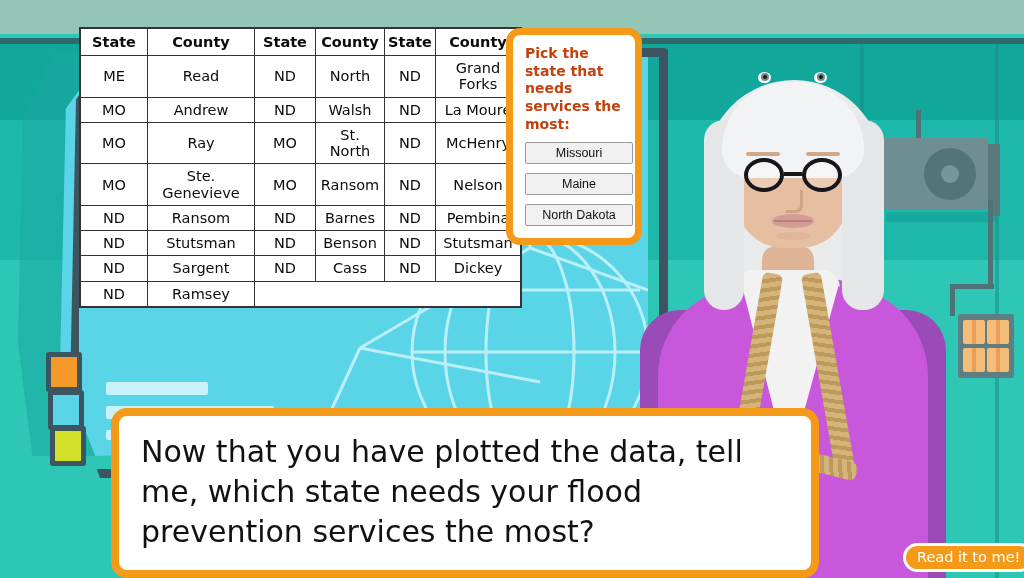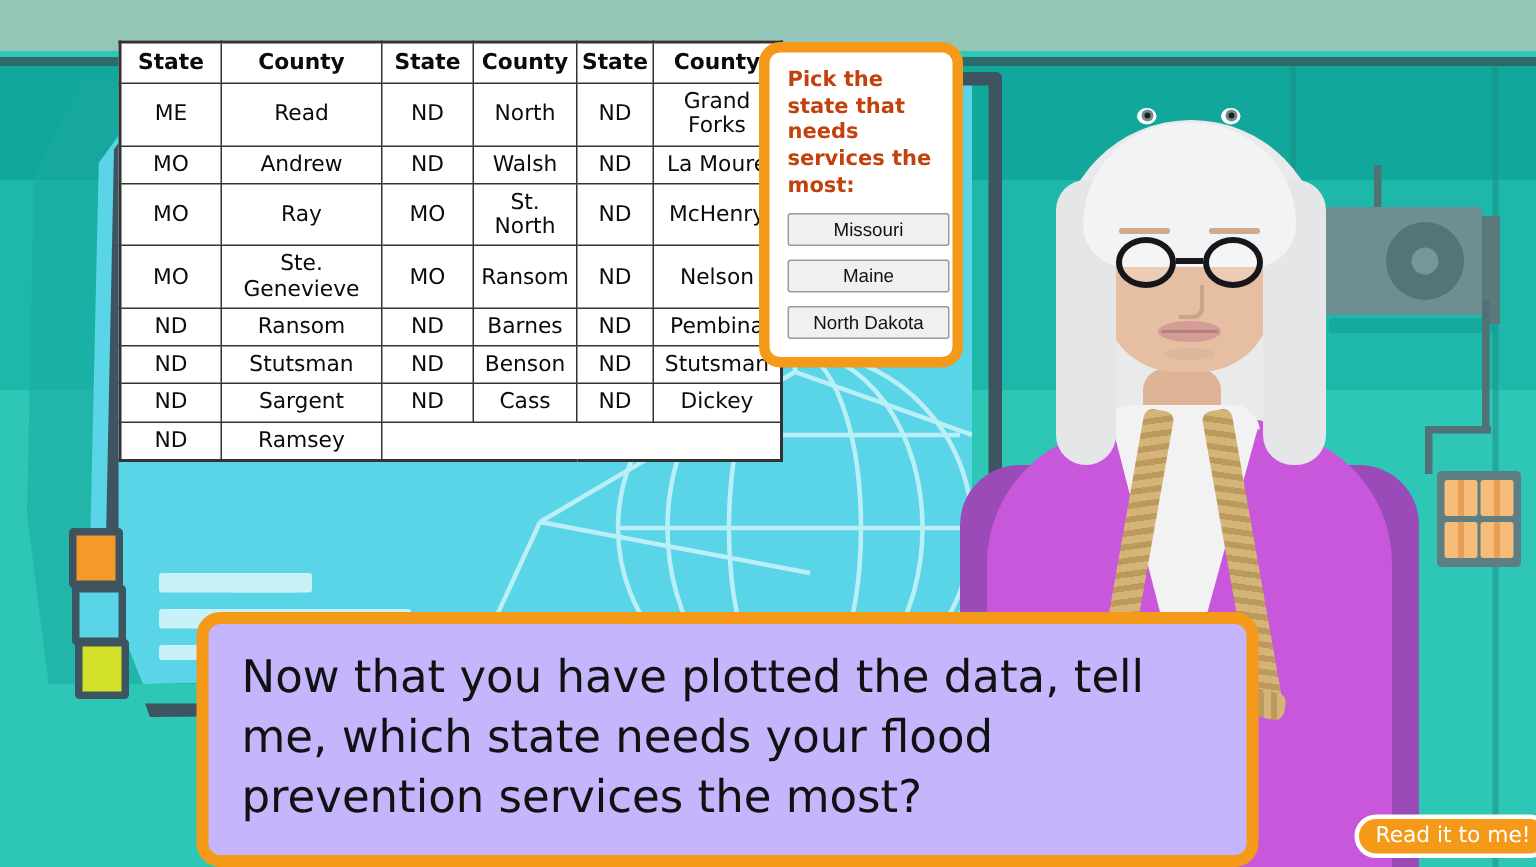--- a/index.html
+++ b/index.html
@@ -163,22 +163,22 @@
   .nose{position:absolute;left:146px;top:130px;width:14px;height:20px;
      border-right:3px solid #cda484;border-bottom:3px solid #cda484;border-radius:0 0 8px 0;}
   .mouth{position:absolute;left:132px;top:154px;width:42px;height:14px;
      background:#d39c96;border-radius:50%;}
   .mouth::after{content:"";position:absolute;left:2px;top:6px;width:38px;height:2px;background:#b57f7c;border-radius:2px;}
   .chin{position:absolute;left:136px;top:172px;width:34px;height:8px;border-radius:50%;background:#dbb195;opacity:.6;}
 
   
   .dialogue{
     position:absolute;left:111px;top:408px;width:708px;
-    background:#c4b5fd;border:8px solid #f59a18;border-radius:16px;
-    box-sizing:border-box;padding:16px 22px 18px 22px;margin-left:20px;
+    background:#ffffff;border:8px solid #f59a18;border-radius:16px;
+    box-sizing:border-box;padding:16px 22px 18px 22px;
   }
   .dialogue p{
     margin:0;font-size:30px;line-height:1.33;color:#111;
     font-family:"DejaVu Sans", sans-serif;
   }
 
   
   .read-btn{
     position:absolute;left:903px;top:543px;
     background:#f59a18;border:3px solid #ffffff;border-radius:16px;

